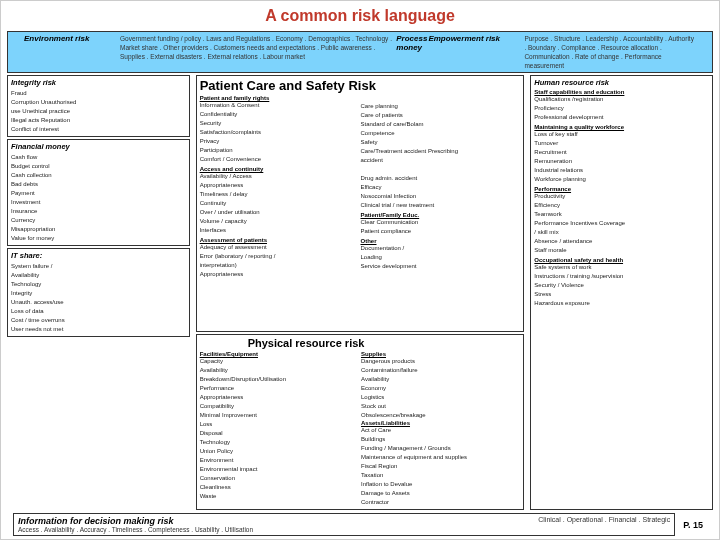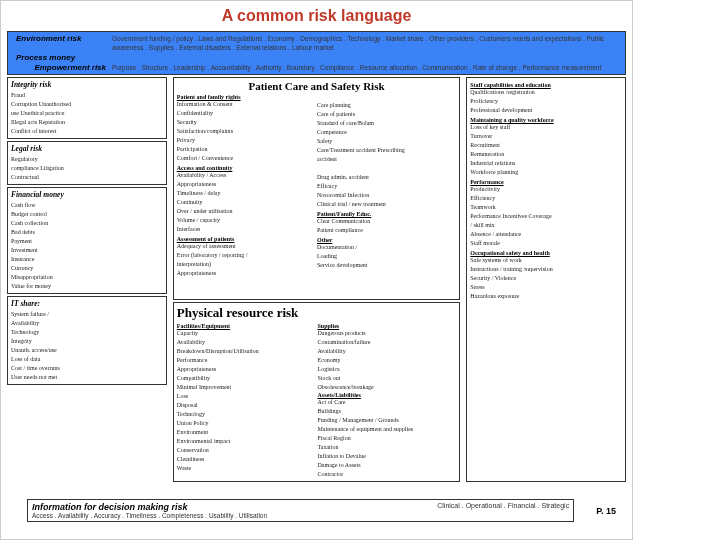--- a/index.html
+++ b/index.html
@@ -5,21 +5,21 @@
     * { margin: 0; padding: 0; box-sizing: border-box; }
     body {
       font-family: Arial, sans-serif;
       font-size: 7px;
       background: #fff;
       width: 720px;
       height: 540px;
       overflow: hidden;
     }
     .page {
-      width: 633px;
+      width: 720px;
       height: 540px;
       display: flex;
       flex-direction: column;
       border: 1px solid #ccc;
     }
     .header {
       background: #fff;
       text-align: center;
       padding: 6px 0 4px;
       font-size: 16px;
@@ -28,25 +28,25 @@
     }
     .main-content {
       flex: 1;
       display: flex;
       flex-direction: column;
       padding: 2px 6px;
       gap: 2px;
     }
     .env-process-emp {
       display: flex;
-      flex-direction: column;
+      flex-direction: row;
       gap: 1px;
       border: 1px solid #333;
-      padding: 2px 8px;
-      background: #3b82f6;
+      padding: 2px 16px;
+      background: #7dd3fc;
     }
     .env-row {
       display: flex;
       gap: 6px;
       align-items: flex-start;
     }
     .env-label {
       font-weight: bold;
       font-size: 8px;
       min-width: 90px;
@@ -65,33 +65,31 @@
     .emp-row {
       display: flex;
       gap: 6px;
       align-items: flex-start;
     }
     .emp-label {
       font-weight: bold;
       font-size: 8px;
       min-width: 90px;
       font-style: italic;
-      text-align: right;
     }
     .emp-desc {
       font-size: 6.5px;
       color: #333;
       line-height: 1.4;
     }
     .risk-grid {
       flex: 1;
       display: grid;
       grid-template-columns: 1fr 1.8fr 1fr;
       gap: 6px;
-      font-family: Liberation Serif, serif;
     }
     .left-col {
       display: flex;
       flex-direction: column;
       gap: 2px;
     }
     .center-col {
       display: flex;
       flex-direction: column;
       gap: 2px;
@@ -114,45 +112,46 @@
       font-size: 6px;
       line-height: 1.5;
       color: #222;
     }
     .patient-care-box {
       border: 1px solid #333;
       padding: 2px 3px;
       flex: 1;
     }
     .patient-care-title {
-      text-align: center;
-      font-weight: bold;
-      font-size: 11px;
+      text-align: left;
+      font-weight: bold;
+      font-size: 13px;
       margin-bottom: 0;
       color: #000;
     }
     .patient-care-inner {
       display: grid;
       grid-template-columns: 1fr 1fr;
       gap: 1px;
     }
     .pc-section-title {
       font-weight: bold;
       font-size: 6px;
       text-decoration: underline;
       margin-top: 2px;
     }
     .physical-resource-box {
       border: 1px solid #333;
       padding: 2px 3px;
     }
     .pr-title {
       font-weight: bold;
-      font-size: 13px;
+      font-size: 11px;
       margin-bottom: 2px;
+      margin-left: 48px;
     }
     .pr-inner {
       display: grid;
       grid-template-columns: 1fr 1fr;
       gap: 2px;
     }
     .pr-section-title {
       font-weight: bold;
       font-size: 6px;
       text-decoration: underline;
@@ -246,28 +245,20 @@
           <div class="risk-box-title">Integrity risk</div>
           <div class="risk-box-content">
             Fraud<br>
             Corruption Unauthorised<br>
             use Unethical practice<br>
             Illegal acts Reputation<br>
             Conflict of interest
           </div>
         </div>
 
-        <div class="risk-box">
-          <div class="risk-box-title">Legal risk</div>
-          <div class="risk-box-content">
-            Regulatory<br>
-            compliance Litigation<br>
-            Contractual
-          </div>
-        </div>
 
         <div class="risk-box">
           <div class="risk-box-title">Financial money</div>
           <div class="risk-box-content">
             Cash flow<br>
             Budget control<br>
             Cash collection<br>
             Bad debts<br>
             Payment<br>
             Investment<br>
@@ -407,20 +398,21 @@
                 Damage to Assets<br>
                 Contractor
               </div>
             </div>
           </div>
         </div>
       </div>
 
       <div class="right-col">
         <div class="human-resource-box">
+          <div class="hr-title">Human resource risk</div>
           <div class="hr-section">
             <div class="hr-section-title">Staff capabilities and education</div>
             <div class="risk-box-content">
               Qualifications /registration<br>
               Proficiency<br>
               Professional development
             </div>
           </div>
           <div class="hr-section">
             <div class="hr-section-title">Maintaining a quality workforce</div>
@@ -454,21 +446,21 @@
               Stress<br>
               Hazardous exposure
             </div>
           </div>
         </div>
       </div>
 
     </div>
 
     <div class="bottom-bar">
-      <div class="footer-row" style="flex:1; margin:14px;">
+      <div class="footer-row" style="flex:1; margin:0;">
         <div class="footer-left">
           <div class="footer-title">Information for decision making risk</div>
           <div class="footer-sub">Access . Availability . Accuracy . Timeliness . Completeness . Usability . Utilisation</div>
         </div>
         <div class="footer-right">
           <span>Clinical . Operational . Financial . Strategic</span>
         </div>
       </div>
       <div class="page-num" style="padding-left:8px;">P. 15</div>
     </div>

